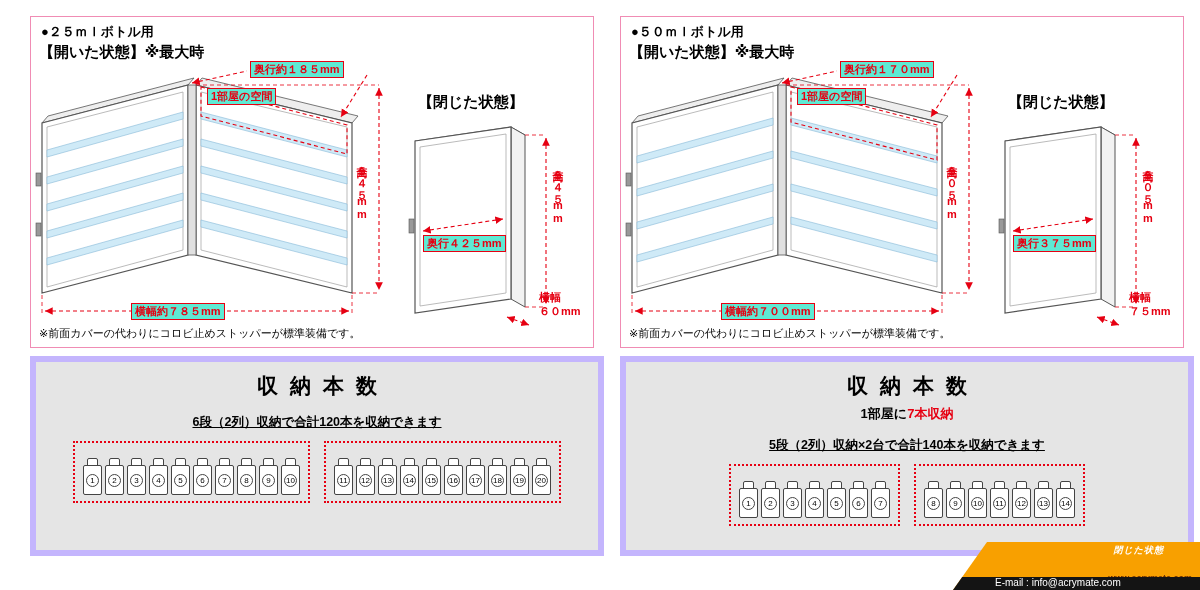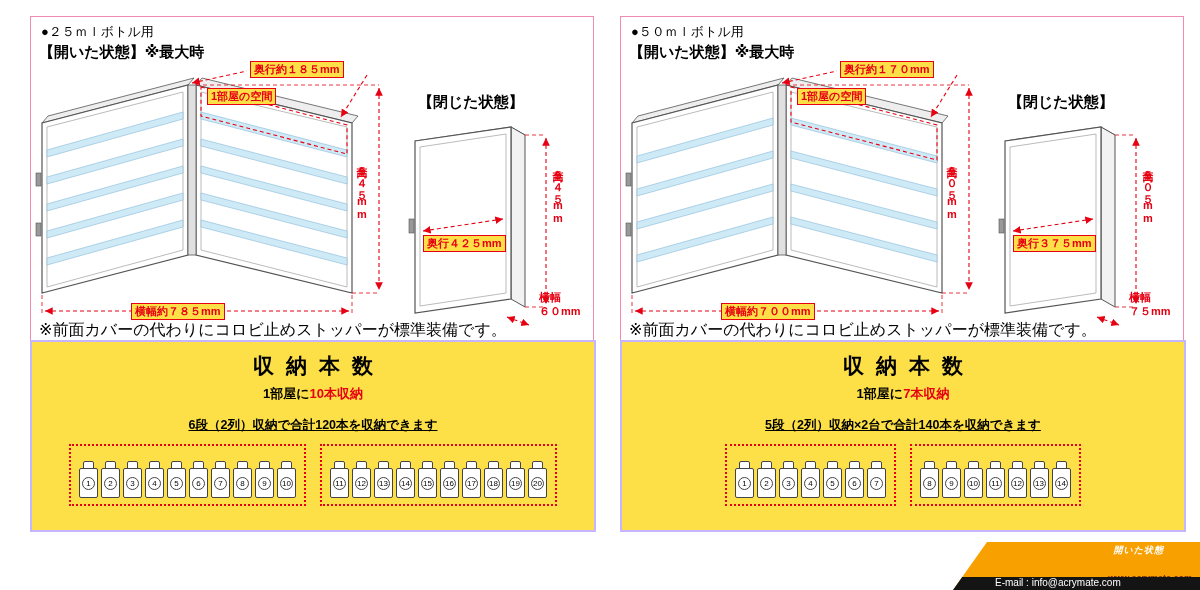--- a/index.html
+++ b/index.html
@@ -2,34 +2,34 @@
 <html><head>
 <meta charset="utf-8">
 <style>
   html,body{margin:0;padding:0;}
   body{
     width:1200px;height:590px;position:relative;background:#ffffff;
     font-family:"Liberation Sans","DejaVu Sans",sans-serif;color:#000;
     overflow:hidden;
   }
   .spec-box{position:absolute;top:16px;width:562px;height:330px;border:1px solid #f08cb4;background:#fff;}
-  .storage-box{position:absolute;top:340px;width:562px;height:188px;border:2px solid #c4b5fd;background:#fde047;}
-  .panel-title{position:absolute;left:10px;top:6px;font-size:13px;font-weight:normal;white-space:nowrap;}
+  .storage-box{position:absolute;top:356px;width:562px;height:188px;border:6px solid #c4b5fd;background:#e5e5e5;}
+  .panel-title{position:absolute;left:10px;top:6px;font-size:13px;font-weight:bold;white-space:nowrap;}
   .state-label{position:absolute;font-size:15px;font-weight:bold;white-space:nowrap;}
   .open-label{left:8px;top:26px;}
   .closed-label{left:387px;top:76px;}
   .open-diagram{position:absolute;left:4px;top:44px;width:360px;height:262px;}
   .closed-diagram{position:absolute;left:372px;top:92px;width:185px;height:220px;}
   .open-diagram svg,.closed-diagram svg{position:absolute;left:0;top:0;width:100%;height:100%;}
   .dim-label{position:absolute;color:#e60012;font-size:11px;font-weight:bold;white-space:nowrap;line-height:15px;}
-  .boxed{border:1px solid #e60012;background:#fde047;padding:0 3px;}
+  .boxed{border:1px solid #e60012;background:#5eead4;padding:0 3px;}
   .vert{writing-mode:vertical-rl;text-orientation:upright;letter-spacing:1px;line-height:14px;}
   .wlab{line-height:1.25;}
   .wlab span{display:block;}
-  .note{position:absolute;left:8px;bottom:6px;font-size:16px;white-space:nowrap;}
+  .note{position:absolute;left:8px;bottom:6px;font-size:11px;white-space:nowrap;}
   .storage-title{margin-top:10px;text-align:center;font-size:21px;font-weight:bold;letter-spacing:12px;text-indent:12px;}
   .storage-line1{margin-top:5px;text-align:center;font-size:13px;font-weight:bold;}
   .storage-line1 .red{color:#e60012;}
   .storage-line2{margin-top:14px;text-align:center;font-size:12.5px;font-weight:bold;text-decoration:underline;}
   .bottle-groups{margin-top:10px;display:flex;justify-content:center;gap:14px;}
   .bottle-group{border:2px dotted #e60012;min-height:62px;display:flex;align-items:flex-end;gap:3px;padding:6px 8px;box-sizing:border-box;}
   .bottle{display:flex;flex-direction:column;align-items:center;width:19px;}
   .bottle .cap{width:9px;height:6px;border:1px solid #444;background:#fff;border-radius:2px 2px 0 0;margin-bottom:-1px;}
   .bottle .body{width:19px;height:30px;border:1px solid #444;background:#fff;border-radius:2px;display:flex;align-items:center;justify-content:center;box-sizing:border-box;}
   .bottle .num{width:13px;height:13px;border:1px solid #444;border-radius:50%;font-size:8px;line-height:12px;text-align:center;box-sizing:border-box;}
@@ -121,23 +121,20 @@
       <span>横幅</span>
       <span>６０mm</span>
     </div>
   </div>
 
   <div class="note">※前面カバーの代わりにコロビ止めストッパーが標準装備です。</div>
 </div>
 
 <div class="storage-box" style="left:30px">
   <div class="storage-title">収納本数</div>
-  <div class="storage-line1">
-    <span>1部屋に</span><span class="red">10本収納</span>
-  </div>
   <div class="storage-line2">6段（2列）収納で合計120本を収納できます</div>
   <div class="bottle-groups">
     <div class="bottle-group">
         <span class="bottle">
         <span class="cap"></span>
         <span class="body">
             <span class="num">1</span>
           </span>
       </span>
         <span class="bottle">
@@ -432,17 +429,17 @@
         <span class="cap"></span>
         <span class="body">
             <span class="num">14</span>
           </span>
       </span>
       </div>
   </div>
 </div>
 
 <div class="brand">
-  <div class="kana">開いた状態</div>
+  <div class="kana">閉じた状態</div>
   <div class="url">www.acrymate.com</div>
   <div class="email-strip"></div>
   <div class="email">E-mail : info@acrymate.com</div>
 </div>
 
 </body></html>

